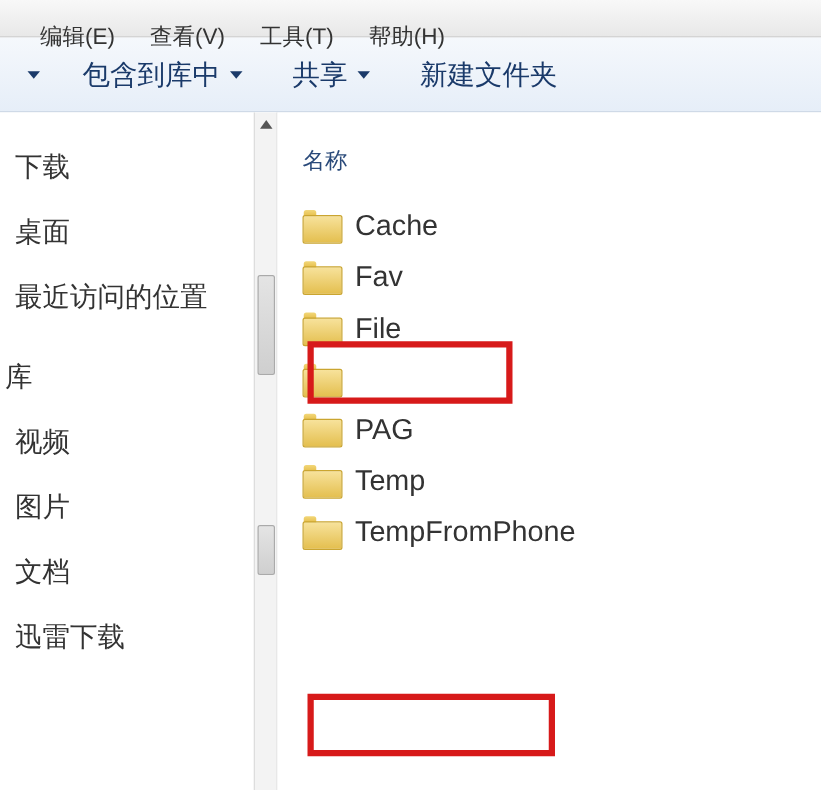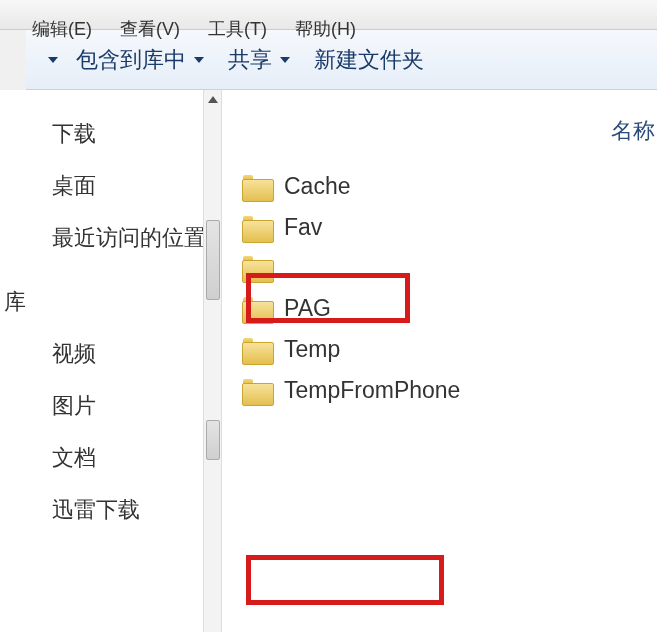--- a/index.html
+++ b/index.html
@@ -18,28 +18,27 @@
       border-bottom: 1px solid #ccc;
       font-size: 18px;
       color: #333;
       height: 30px;
       align-items: center;
     }
     .menu-item { cursor: default; margin-top: 28px; }
     .toolbar {
       display: flex;
       align-items: center;
-      gap: 12px;
+      gap: 28px;
       padding: 10px 18px;
       background: linear-gradient(#f5f8fc, #e6eef8);
       border-bottom: 1px solid #c5d2e3;
       font-size: 22px;
       color: #1a3a6a;
       height: 60px;
-      margin-left: 26px;
     }
     .toolbar-btn {
       display: flex;
       align-items: center;
       gap: 4px;
       cursor: default;
       padding: 4px 6px;
     }
     .dropdown-arrow {
       display: inline-block;
@@ -59,21 +58,20 @@
       background: #fff;
       border-right: 1px solid #ddd;
       position: relative;
       padding-top: 18px;
     }
     .sidebar-item {
       font-size: 22px;
       color: #333;
       padding: 11px 12px;
       cursor: default;
-      margin-left: 40px;
     }
     .sidebar-group-label {
       font-size: 22px;
       color: #333;
       padding: 11px 8px 11px 4px;
     }
     .scroll-track {
       position: absolute;
       right: 0; top: 0;
       width: 18px;
@@ -111,29 +109,27 @@
       height: 40px;
     }
     .content {
       flex: 1;
       background: #fff;
       padding-left: 18px;
       padding-top: 18px;
       position: relative;
     }
     .col-header {
-      font-size: 22px;
+      font-size: 18px;
       color: #2a4a7a;
       padding: 8px 2px 20px 2px;
-      text-align: right;
     }
     .file-list { }
     .file-row {
       display: flex;
-      align-items: center;
       gap: 12px;
       padding: 7px 2px;
       font-size: 23px;
       color: #333;
       position: relative;
     }
     .folder-icon {
       width: 30px; height: 26px;
       position: relative;
       flex-shrink: 0;
@@ -214,20 +210,24 @@
       <div class="file-row">
         <span class="folder-icon"></span>
         <span>Cache</span>
       </div>
       <div class="file-row">
         <span class="folder-icon"></span>
         <span>Fav</span>
       </div>
       <div class="file-row">
         <span class="folder-icon"></span>
+        <span>File</span>
+      </div>
+      <div class="file-row">
+        <span class="folder-icon"></span>
       </div>
       <div class="file-row">
         <span class="folder-icon"></span>
         <span>PAG</span>
       </div>
       <div class="file-row">
         <span class="folder-icon"></span>
         <span>Temp</span>
       </div>
       <div class="file-row">

